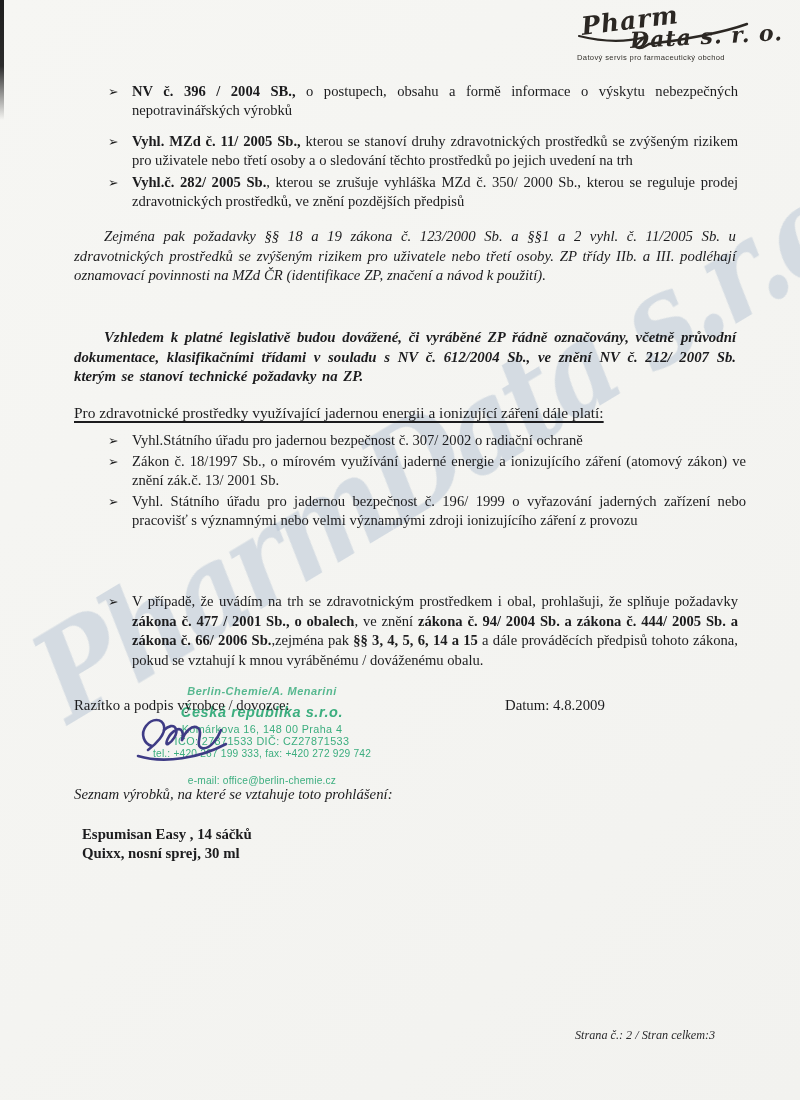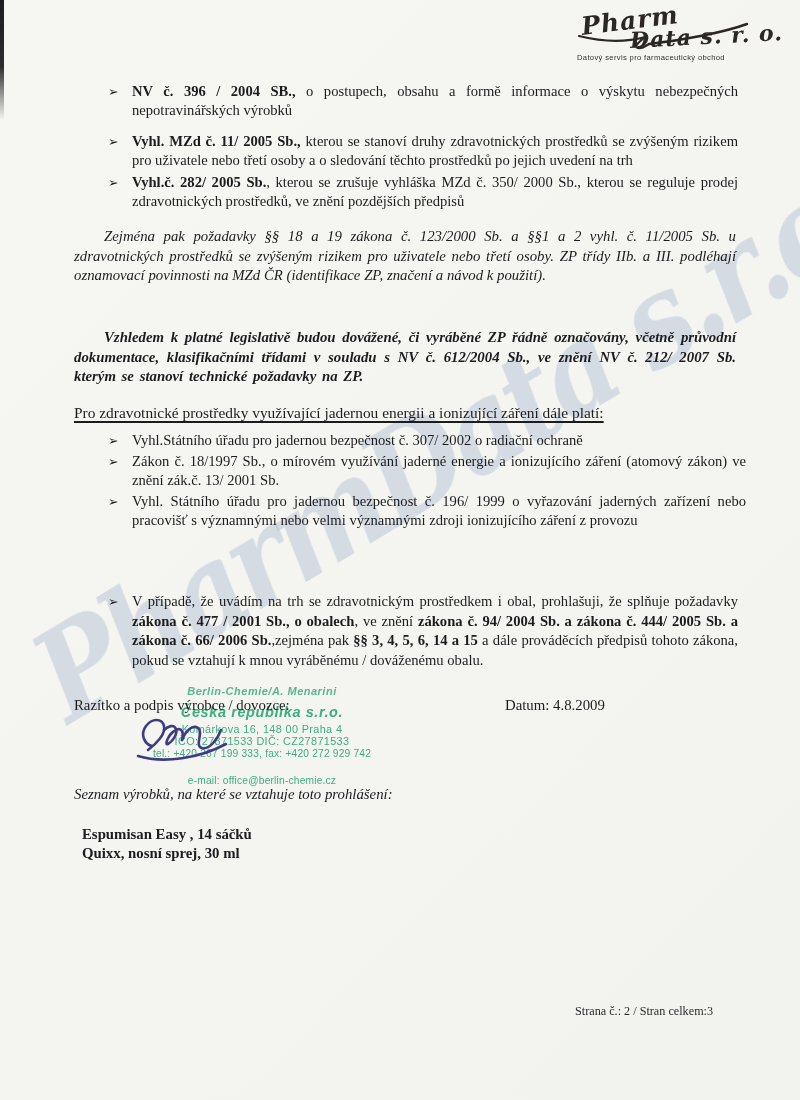--- a/index.html
+++ b/index.html
@@ -56,21 +56,21 @@
   .stamp .s1{font-size:11px;font-weight:700;font-style:italic;opacity:.85;letter-spacing:.5px;}
   .stamp .s2{font-size:14.5px;font-weight:700;font-style:italic;margin-top:8px;letter-spacing:.6px;}
   .stamp .s3{font-size:10.8px;margin-top:4px;letter-spacing:.4px;}
   .stamp .s4{font-size:10.8px;margin-top:2px;letter-spacing:.4px;}
   .stamp .s5{font-size:10.2px;margin-top:2px;letter-spacing:.2px;}
   .stamp .s6{font-size:10.2px;margin-top:17px;letter-spacing:.2px;}
   .signature{position:absolute;left:122px;top:700px;z-index:4;}
   
   .products-intro{position:absolute;left:74px;top:786px;margin:0;font-size:14.8px;font-style:italic;}
   .product-line{position:absolute;left:74px;margin:8px;font-size:14.8px;font-weight:700;}
-  .footer-pageinfo{position:absolute;left:575px;top:1004px;font-size:12.2px;
+  .footer-pageinfo{position:absolute;left:575px;top:1028px;font-size:12.2px;font-style:italic;
     color:#2a2a2c;}
 </style>
 </head>
 <body>
 
 <div class="page">
 
   <div class="edge-artifact"></div>
 
   <div class="watermark">PharmData s.r.o.</div>

